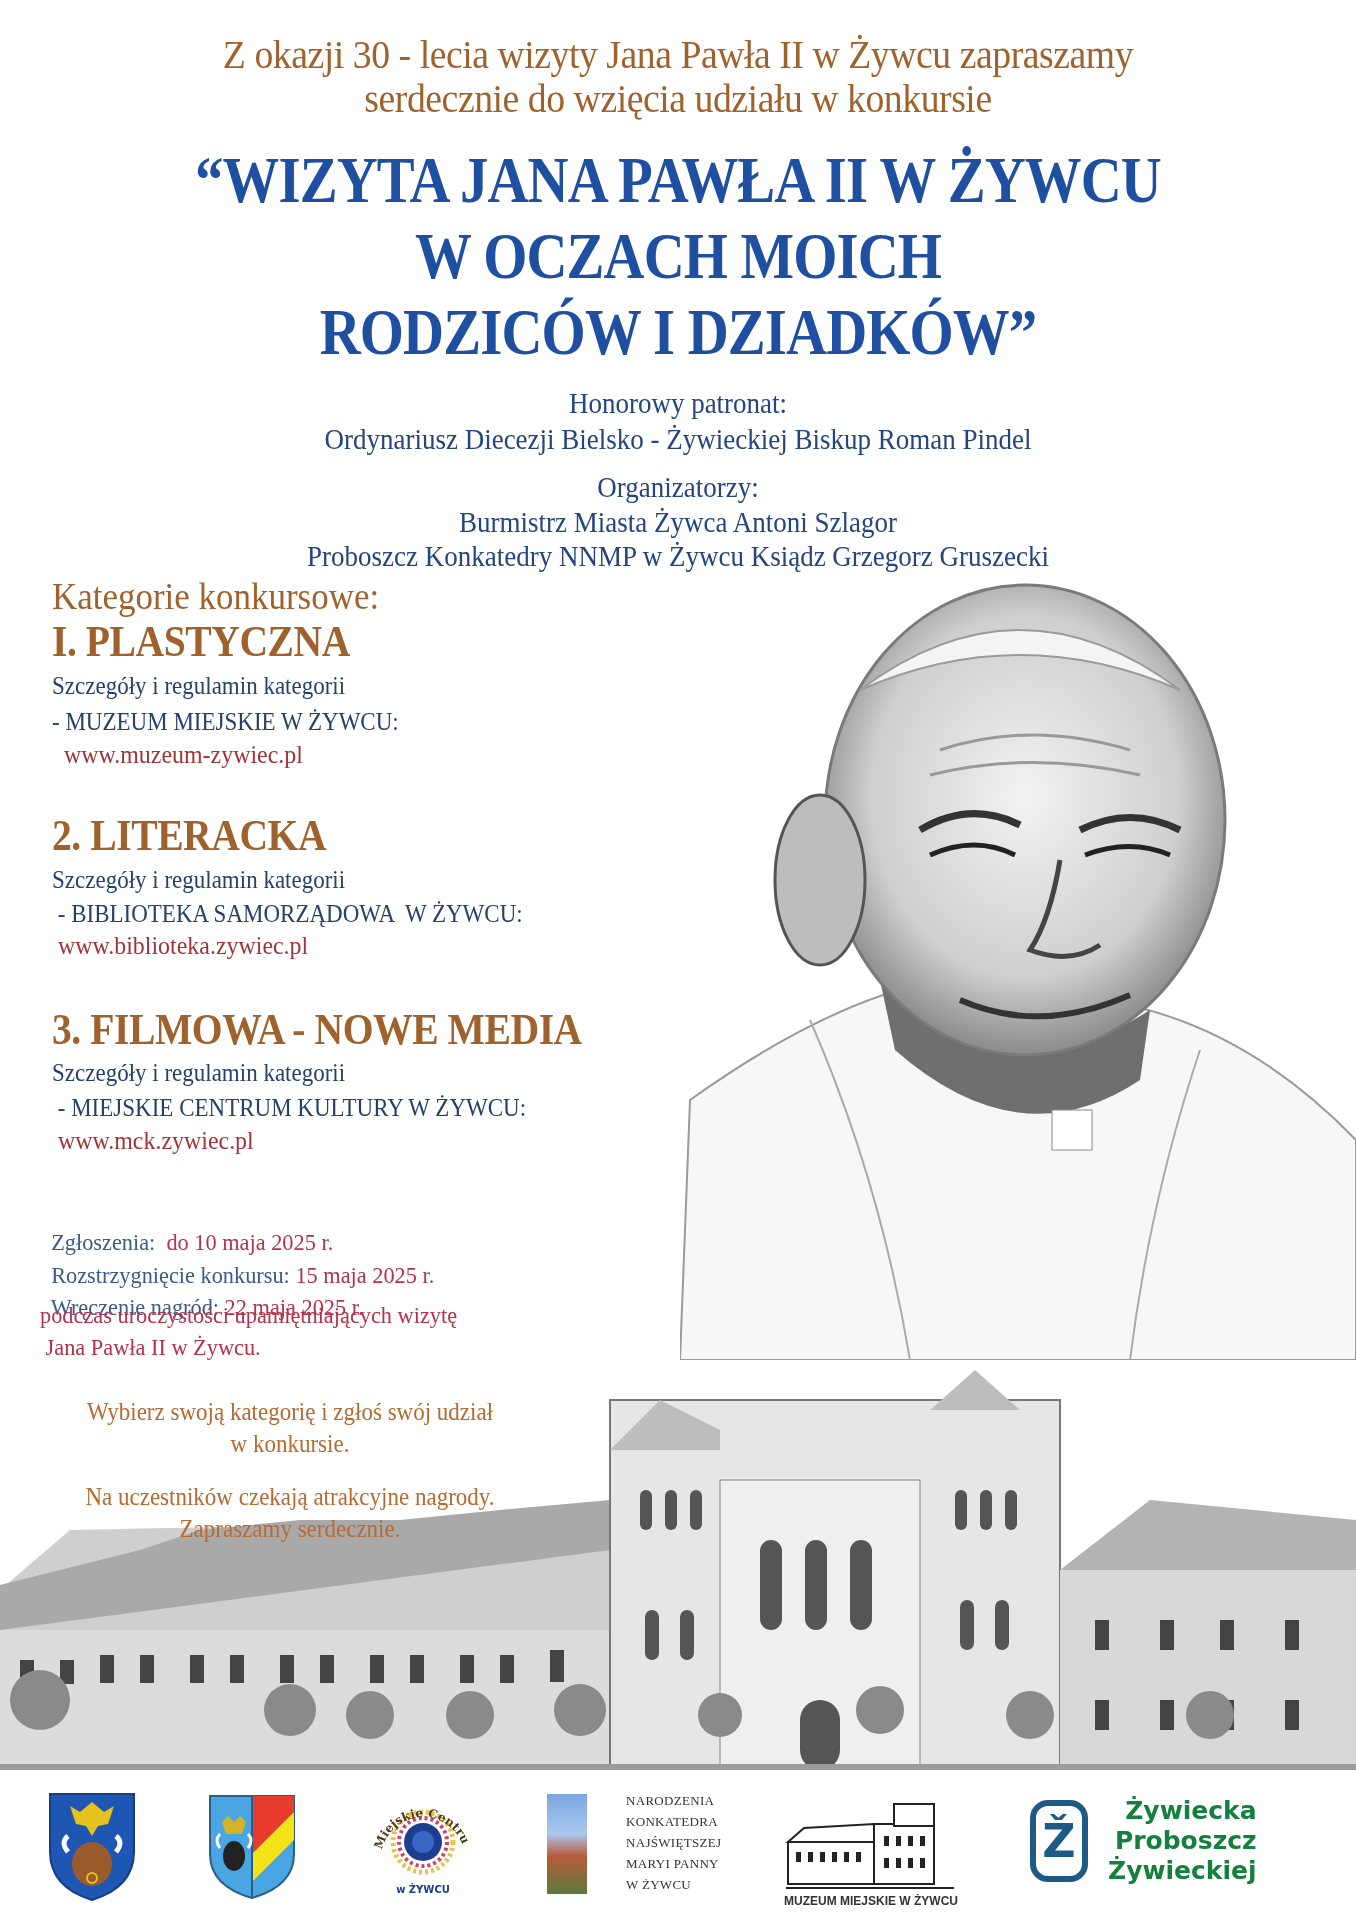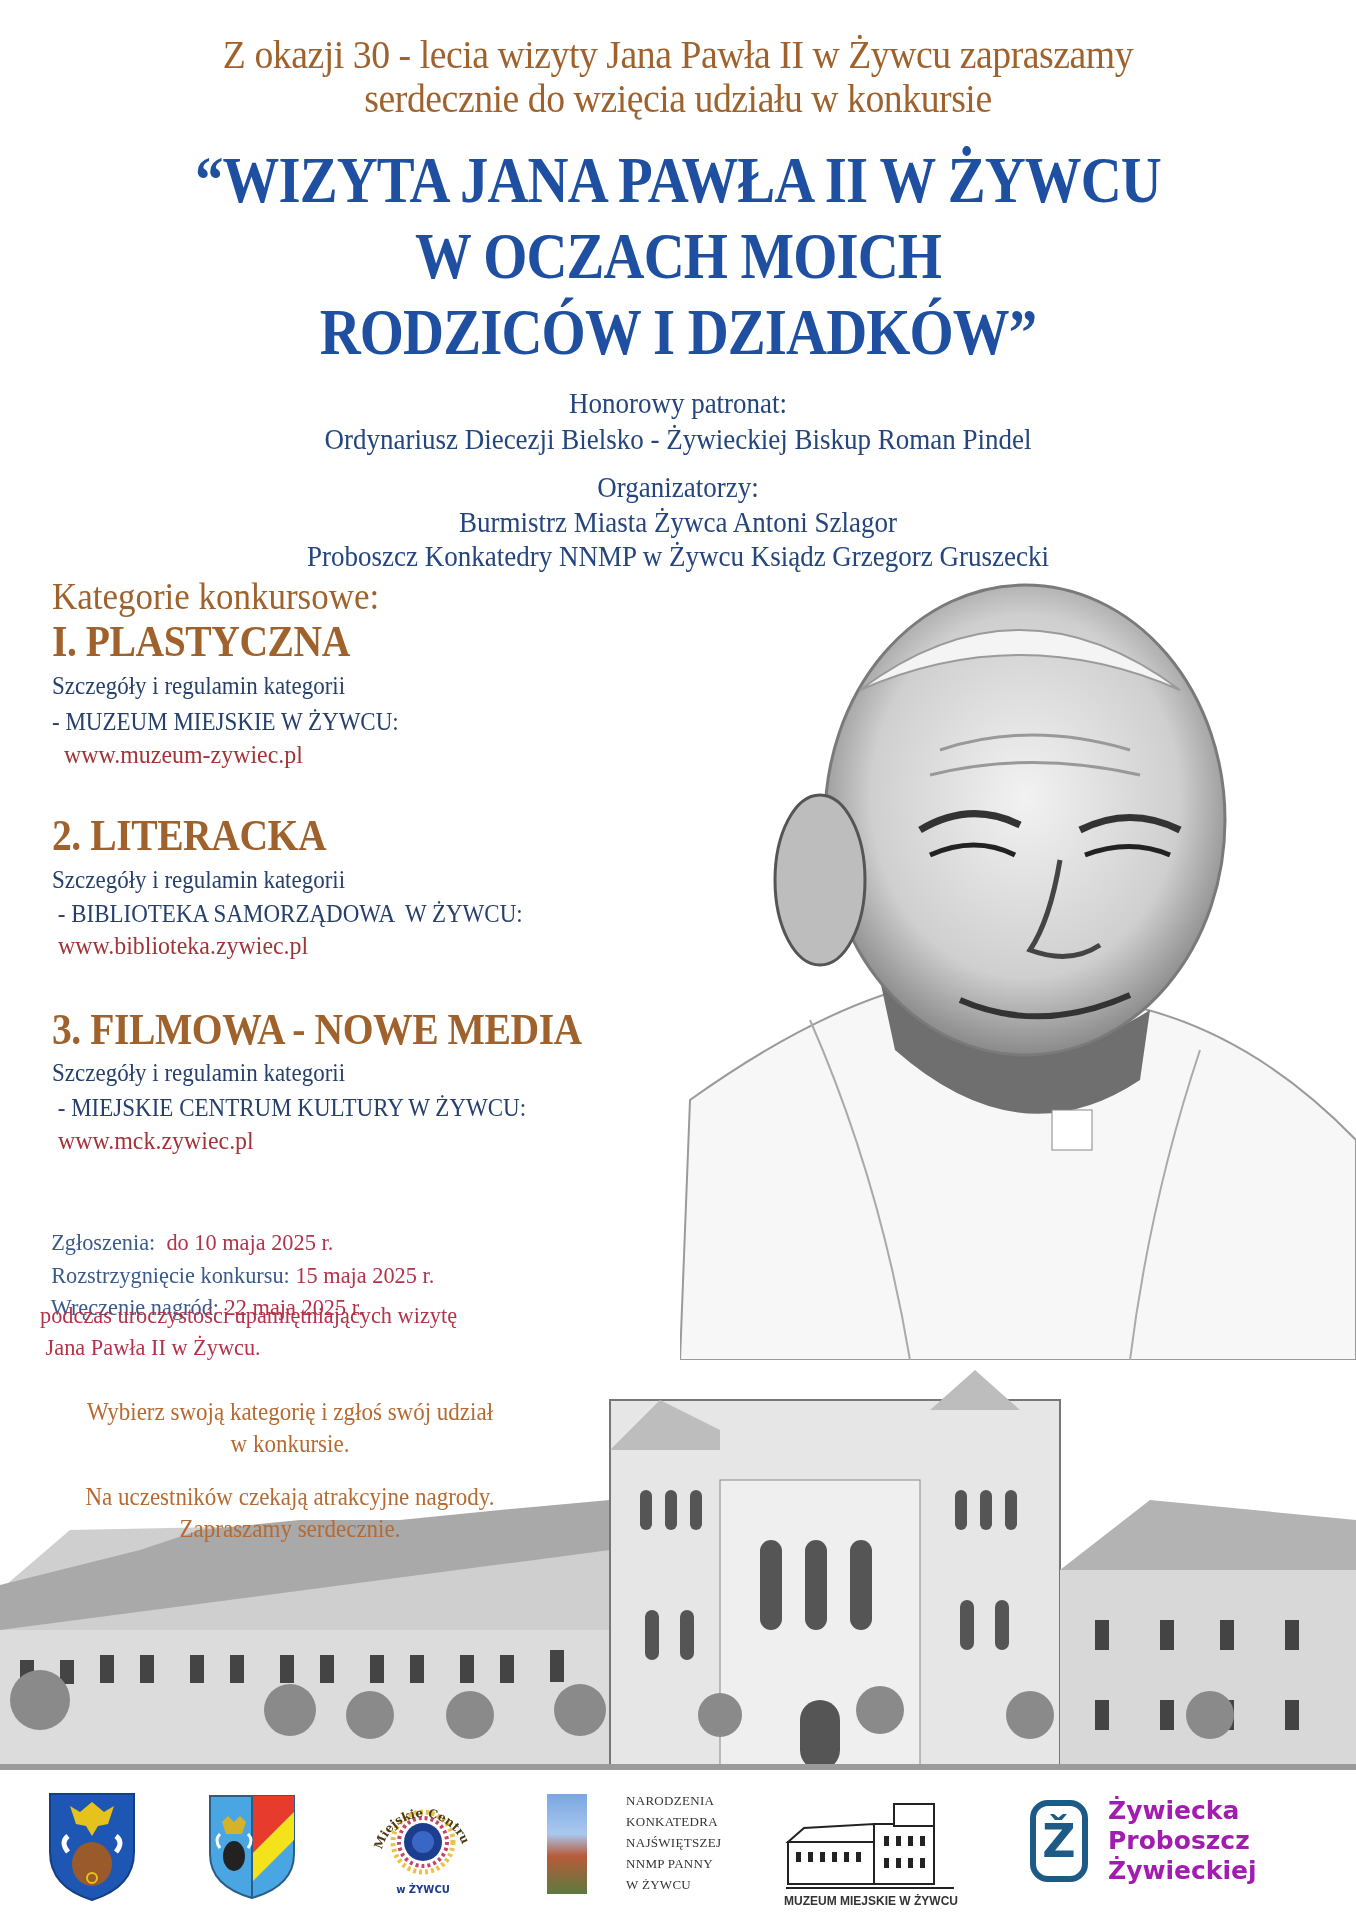--- a/index.html
+++ b/index.html
@@ -24,21 +24,21 @@
 
   
   .portrait { left:680px; top:580px; width:676px; height:780px; }
   
   .town { left:0; top:1370px; width:1356px; height:400px; }
 
   .footer { left:0; top:1778px; width:1356px; height:142px; }
   .logo { position:absolute; }
   .kon-text { font-family:"Liberation Serif", serif; font-size:13px; line-height:21px; color:#333; letter-spacing:0.3px; }
   .mus-text { font-family:"Liberation Sans", sans-serif; font-size:12px; font-weight:bold; color:#333; }
-  .lib-text { font-family:"DejaVu Sans", sans-serif; font-size:25px; font-weight:bold; color:#a21caf; line-height:30px; }
+  .lib-text { font-family:"DejaVu Sans", sans-serif; font-size:25px; font-weight:bold; color:#15803d; line-height:30px;text-align:right; }
 </style>
 </head>
 <body>
 
 <div class="abs center intro" style="top:32px;">Z okazji 30 - lecia wizyty Jana Pawła II w Żywcu zapraszamy</div>
 <div class="abs center intro" style="top:76px;">serdecznie do wzięcia udziału w konkursie</div>
 
 <div class="abs center title" style="top:142px;">“WIZYTA  JANA PAWŁA II W ŻYWCU</div>
 <div class="abs center title" style="top:218px;">W OCZACH MOICH</div>
 <div class="abs center title" style="top:294px;">RODZICÓW I DZIADKÓW”</div>
@@ -227,21 +227,21 @@
       <text font-family="DejaVu Serif, serif" font-size="12" font-weight="bold" fill="#4c3a14"><textPath href="#arcMck">Miejskie Centrum Kultury</textPath></text>
     </svg>
     <div style="position:absolute; left:0; top:94px; width:110px; text-align:center; font-family:'DejaVu Sans', sans-serif; font-size:10px; font-weight:bold; color:#1d3e8f;">w ŻYWCU</div>
   </div>
 
   <div class="logo" style="left:547px; top:16px; width:40px; height:100px; background:linear-gradient(#7aa7e0 0%, #a9c8ef 40%, #b85b3a 62%, #5c7a3e 100%);"></div>
   <div class="logo kon-text" style="left:626px; top:12px;">
     <div>NARODZENIA</div>
     <div>KONKATEDRA</div>
     <div> NAJŚWIĘTSZEJ</div>
-    <div>NNMP PANNY</div>
+    <div>MARYI PANNY</div>
     <div>W ŻYWCU</div>
   </div>
 
   <div class="logo" style="left:784px; top:24px; width:180px; height:110px;">
     <svg width="180" height="88" viewBox="0 0 180 88">
       <rect x="4" y="40" width="86" height="42" fill="#fff" stroke="#222" stroke-width="2"></rect>
       <polygon points="4,40 20,26 90,22 90,40" fill="#fff" stroke="#222" stroke-width="2"></polygon>
       <rect x="90" y="22" width="60" height="60" fill="#fff" stroke="#222" stroke-width="2"></rect>
       <rect x="110" y="2" width="40" height="22" fill="#fff" stroke="#222" stroke-width="2"></rect>
       <g fill="#222">

